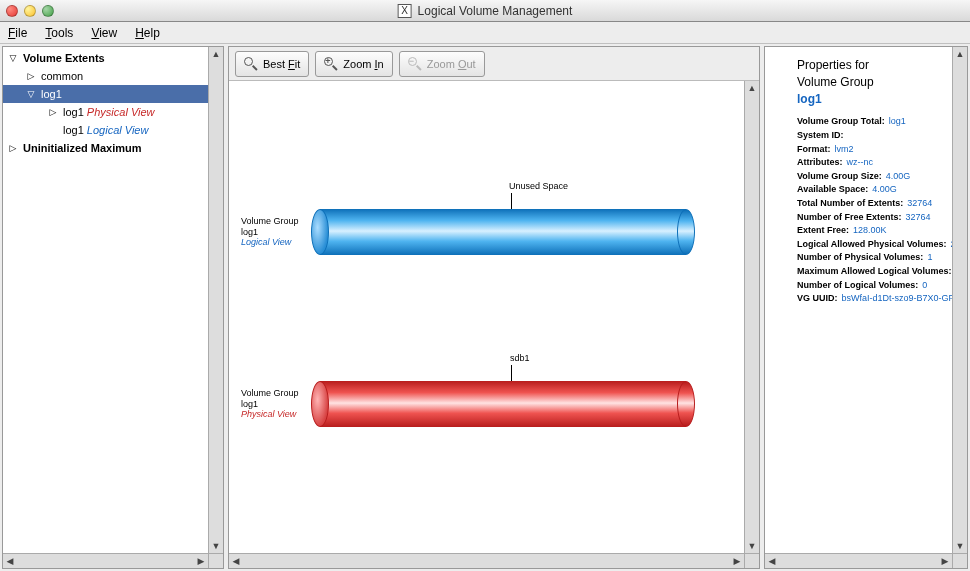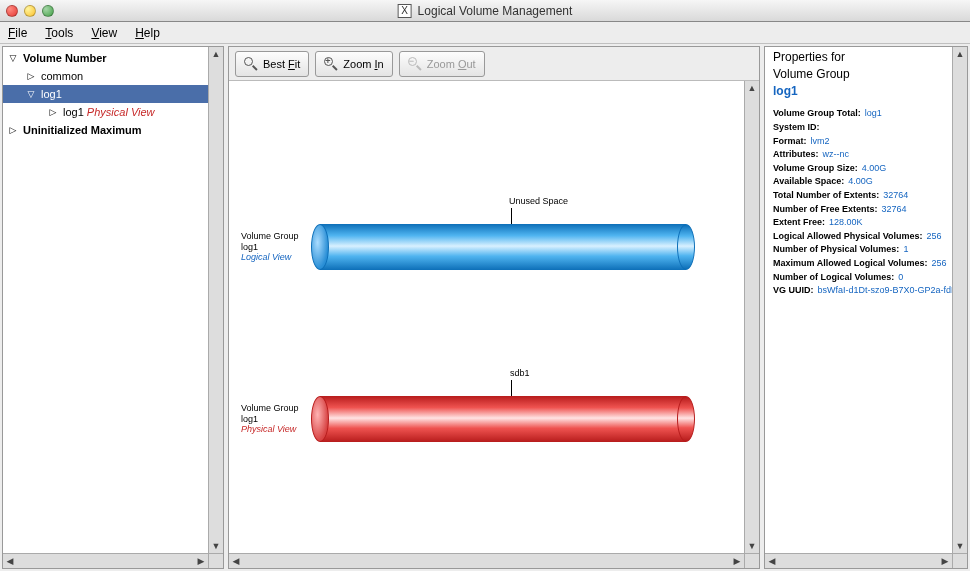--- a/index.html
+++ b/index.html
@@ -54,21 +54,21 @@
 .center-toolbar { height: 34px; background: #ededed; border-bottom: 1px solid #bbb; display: flex; align-items: center; padding: 0 6px; gap: 6px; }
 .tbtn { height: 26px; background: linear-gradient(#fdfdfd,#e4e4e4); border: 1px solid #999; border-radius: 3px; display: flex; align-items: center; padding: 0 8px; gap: 5px; font-size: 11px; cursor: default; }
 .tbtn.disabled { color: #999; }
 .mag { width: 14px; height: 14px; position: relative; }
 .mag .circ { position:absolute; width:9px; height:9px; border:1.5px solid #555; border-radius:50%; left:0; top:0; }
 .mag .hand { position:absolute; width:6px; height:1.5px; background:#555; transform: rotate(45deg); left:8px; top:10px; }
 .mag .pm { position:absolute; left:1px; top:-1px; font-size:9px; color:#555; font-weight:bold; }
 .tbtn.disabled .mag .circ { border-color:#bbb; } .tbtn.disabled .mag .hand { background:#bbb; } .tbtn.disabled .mag .pm { color:#bbb; }
 .tbtn span.ul { text-decoration: underline; }
 
-.center-canvas { position:absolute; left:0; top:34px; right:15px; bottom:15px; background:#fff;margin-top:15px; }
+.center-canvas { position:absolute; left:0; top:34px; right:15px; bottom:15px; background:#fff; }
 
 
 .cyl-group { position: absolute; left: 12px; }
 .cyl-label { font-size: 9px; line-height: 1.2; text-align:left; width: 64px; }
 .cyl-label .lv { color:#1565c0; font-style: italic; }
 .cyl-label .pv { color:#c62828; font-style: italic; }
 .cylinder { position: relative; width: 384px; height: 46px; }
 .cyl-body { position:absolute; left:9px; right:9px; top:0; bottom:0; }
 .cyl-cap-l, .cyl-cap-r { position:absolute; width:18px; height:46px; border-radius:50%; top:0; }
 .cyl-cap-l { left:0; }
@@ -77,21 +77,21 @@
 .cyl-blue .cyl-cap-l { background: radial-gradient(ellipse at 35% 40%, #a9dcff, #2a8fd6 70%); border:1px solid #0d6fb8; }
 .cyl-blue .cyl-cap-r { background: linear-gradient(#0d6fb8, #4fb4f0 25%, #d8f0ff 48%, #4fb4f0 70%, #0d6fb8); border:1px solid #0d6fb8; }
 .cyl-red .cyl-body { background: linear-gradient(#b71c1c 0%, #ef5350 25%, #ffe3e3 48%, #ef5350 70%, #b71c1c 100%); }
 .cyl-red .cyl-cap-l { background: radial-gradient(ellipse at 35% 40%, #ffb3b3, #d84444 70%); border:1px solid #b71c1c; }
 .cyl-red .cyl-cap-r { background: linear-gradient(#b71c1c, #ef5350 25%, #ffe3e3 48%, #ef5350 70%, #b71c1c); border:1px solid #b71c1c; }
 
 .callout { position:absolute; font-size:9px; color:#000; }
 .callout-line { position:absolute; width:1px; background:#000; }
 
 
-.props { padding: 2px 8px; font-size: 10px; line-height: 1.4; }
+.props { padding: 10px 8px; font-size: 10px; line-height: 1.4; margin-left: 24px; }
 .props h3 { font-size: 12px; font-weight: normal; margin-bottom: 0; }
 .props .vgname { color:#1565c0; font-size: 12px; font-weight: bold; margin-bottom: 8px; display:block; }
 .prop-row { font-size: 9px; margin-bottom: 1px; white-space: nowrap; }
 .prop-row b { font-weight: bold; }
 .prop-row .val { color:#1565c0; margin-left: 4px; }
 </style>
 </head>
 <body>
 
 <div class="titlebar">
@@ -113,33 +113,37 @@
   <div class="menuitem"><span class="ul">H</span>elp</div>
 </div>
 
 <div class="main">
 
   <div class="panel panel-left">
     <div class="panel-body">
       <div class="tree">
         <div class="tree-row">
           <span class="tree-toggle">▽</span>
-          <span class="tree-label bold">Volume Number</span>
+          <span class="tree-label bold">Volume Extents</span>
         </div>
         <div class="tree-row indent-1">
           <span class="tree-toggle">▷</span>
           <span class="tree-label">common</span>
         </div>
         <div class="tree-row indent-1 selected">
           <span class="tree-toggle">▽</span>
           <span class="tree-label">log1</span>
         </div>
         <div class="tree-row indent-2">
           <span class="tree-toggle">▷</span>
           <span class="tree-label"><span>log1</span> <span class="red-italic">Physical View</span></span>
+        </div>
+        <div class="tree-row indent-2">
+          <span class="tree-toggle" style="visibility:hidden">▷</span>
+          <span class="tree-label"><span>log1</span> <span class="blue-italic">Logical View</span></span>
         </div>
         <div class="tree-row">
           <span class="tree-toggle">▷</span>
           <span class="tree-label bold">Uninitialized Maximum</span>
         </div>
       </div>
     </div>
     <div class="scroll-v">
         <div class="arrow-up">▲</div>
         <div class="arrow-down" style="position:absolute;bottom:0;width:100%;">▼</div>

